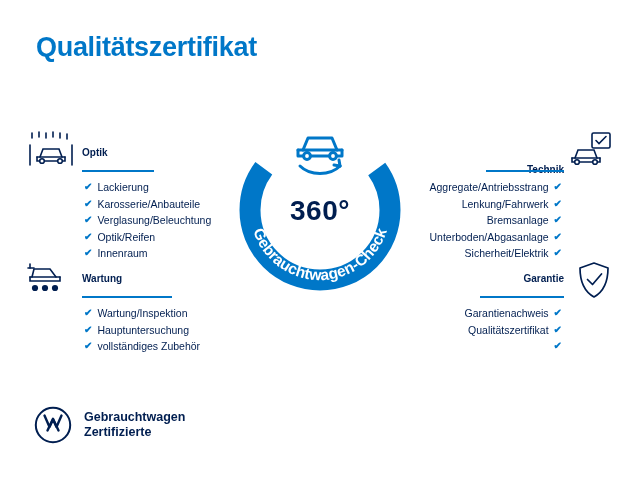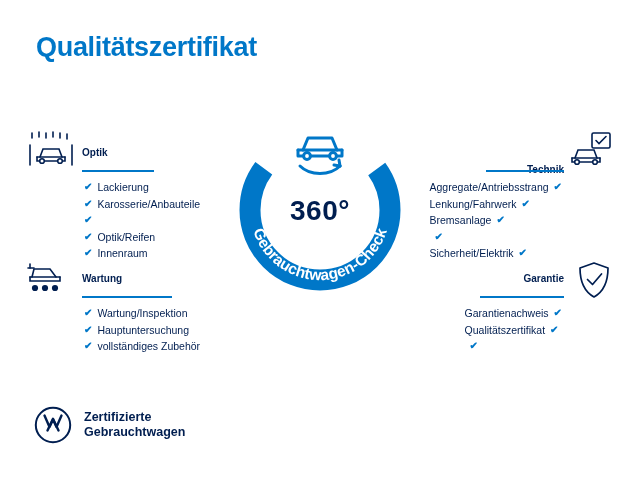--- a/index.html
+++ b/index.html
@@ -43,21 +43,21 @@
   .list { position: absolute; }
   .list .row {
     display: flex;
     align-items: center;
     height: 16.5px;
     white-space: nowrap;
     font-size: 10.5px;
     color: #001e50;
   }
   .list.left .row { justify-content: flex-start; }
-  .list.right .row { justify-content: flex-start; }
+  .list.right .row { justify-content: flex-end; }
   .tick {
     color: #0077c8;
     font-size: 10px;
     font-weight: bold;
     line-height: 1;
   }
   .list.left .tick { margin-right: 5px; }
   .list.right .tick { margin-left: 5px; }
 
   
@@ -120,20 +120,21 @@
     <div class="row">
       <span class="tick">✔</span>
       <span>Lackierung</span>
     </div>
     <div class="row">
       <span class="tick">✔</span>
       <span>Karosserie/Anbauteile</span>
     </div>
     <div class="row">
       <span class="tick">✔</span>
+      <span>Verglasung/Beleuchtung</span>
     </div>
     <div class="row">
       <span class="tick">✔</span>
       <span>Optik/Reifen</span>
     </div>
     <div class="row">
       <span class="tick">✔</span>
       <span>Innenraum</span>
     </div>
   </div>
@@ -193,20 +194,21 @@
     </div>
     <div class="row">
       <span>Lenkung/Fahrwerk</span>
       <span class="tick">✔</span>
     </div>
     <div class="row">
       <span>Bremsanlage</span>
       <span class="tick">✔</span>
     </div>
     <div class="row">
+      <span>Unterboden/Abgasanlage</span>
       <span class="tick">✔</span>
     </div>
     <div class="row">
       <span>Sicherheit/Elektrik</span>
       <span class="tick">✔</span>
     </div>
   </div>
 
   <div class="icon" style="left:574px; top:260px;">
     <svg width="40" height="40" viewBox="0 0 40 40">
@@ -262,18 +264,18 @@
     <div class="vw-logo">
       <svg width="38" height="38" viewBox="0 0 38 38">
         <circle cx="19" cy="19" r="17.2" fill="none" stroke="#001e50" stroke-width="2"></circle>
         <g fill="none" stroke="#001e50" stroke-width="2.4" stroke-linecap="round" stroke-linejoin="round">
           <path d="M10.5 9.5 L15.5 21 L19 13.5 L22.5 21 L27.5 9.5"></path>
           <path d="M13.5 24.5 L19 12.8 L24.5 24.5"></path>
         </g>
       </svg>
     </div>
     <div class="footer-text">
+      <div>Gebrauchtwagen</div>
       <div>Zertifizierte</div>
-      <div>Gebrauchtwagen</div>
     </div>
   </div>
 
 </div>
 
 </body></html>

